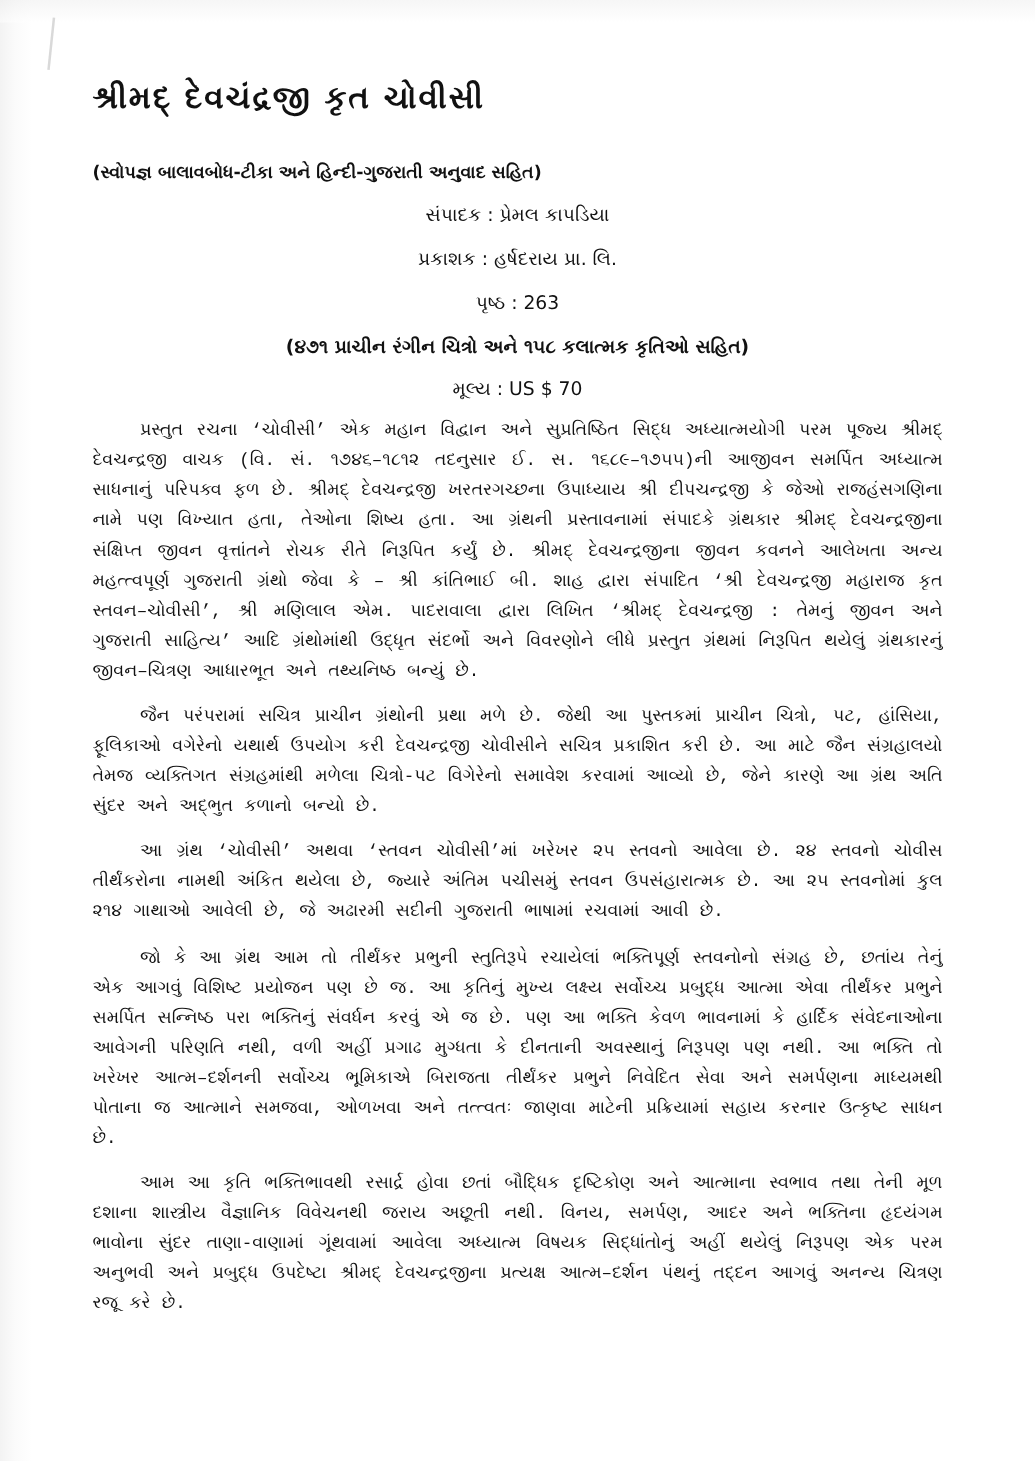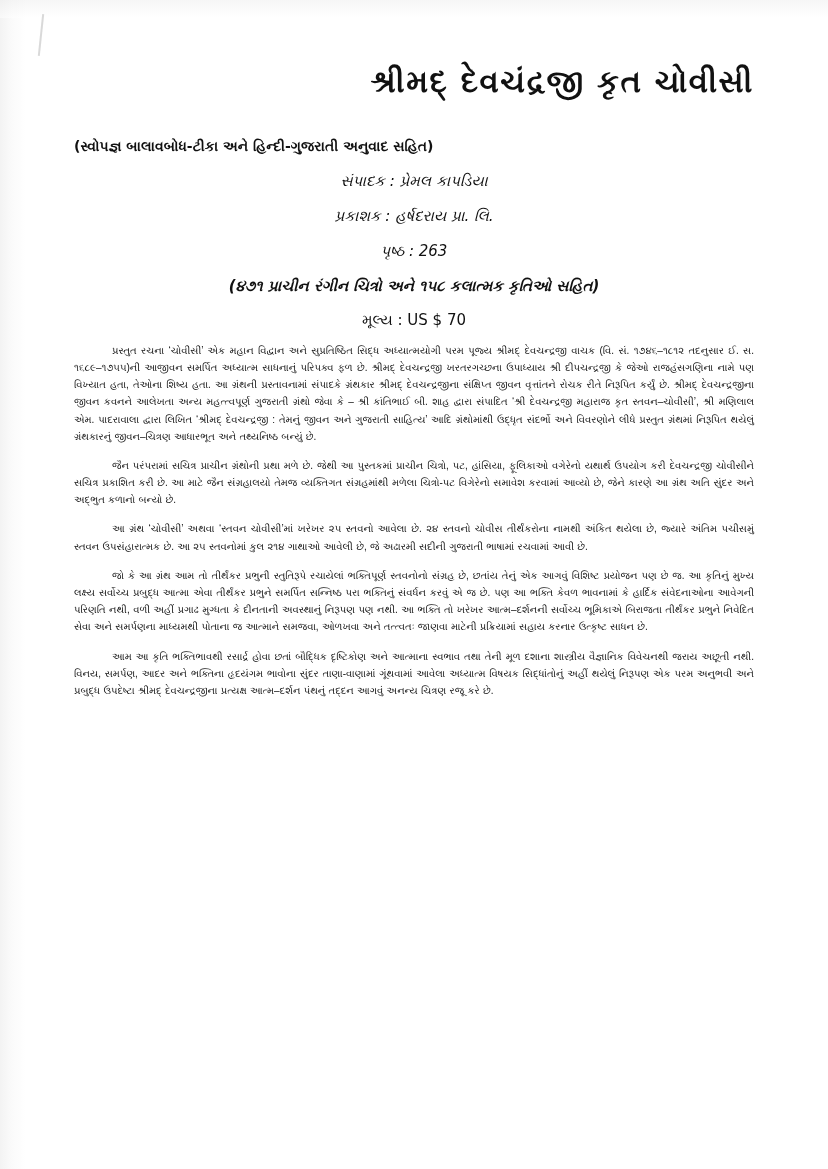--- a/index.html
+++ b/index.html
@@ -45,55 +45,54 @@
     width: 2px; height: 42px;
     background: #cfcfcf;
     transform: rotate(6deg);
     opacity: .8;
     pointer-events: none;
   }
 
   h1.title {
     font-family: "DejaVu Sans", sans-serif;
     font-weight: bold;
-    font-size: 31px;
+    font-size: 25px;
     letter-spacing: 1.5px;
-    text-align: right;
+    text-align: left;
     margin: 6px 0 0 0;
     line-height: 1.25;
   }
   .subtitle {
     font-family: "DejaVu Sans", sans-serif;
     font-weight: bold;
     font-size: 14px;
     margin-top: 37px;
   }
   .centered-line {
     font-family: "DejaVu Sans", sans-serif;
     font-size: 15px;
     text-align: center;
     margin-top: 17px;
-    font-style: italic;
   }
   .centered-line.tight { margin-top: 8px; }
   .centered-line.bold {
     font-weight: bold;
   }
   .price {
     font-family: "DejaVu Sans", sans-serif;
     font-size: 15px;
     text-align: center;
     margin-top: 16px;
   }
   .body-block {
     margin-top: 13px;
   }
   p.para {
-    font-family: Liberation Sans, sans-serif;
-    font-size: 10px;
+    font-family: Liberation Mono, monospace;
+    font-size: 14px;
     line-height: 1.72;
     text-align: justify;
     text-justify: inter-word;
     margin: 0 0 12px 0;
     text-indent: 38px;
     word-spacing: 0.5px;
   }
   p.para:last-child { margin-bottom: 16px; }
 </style>
 </head>

